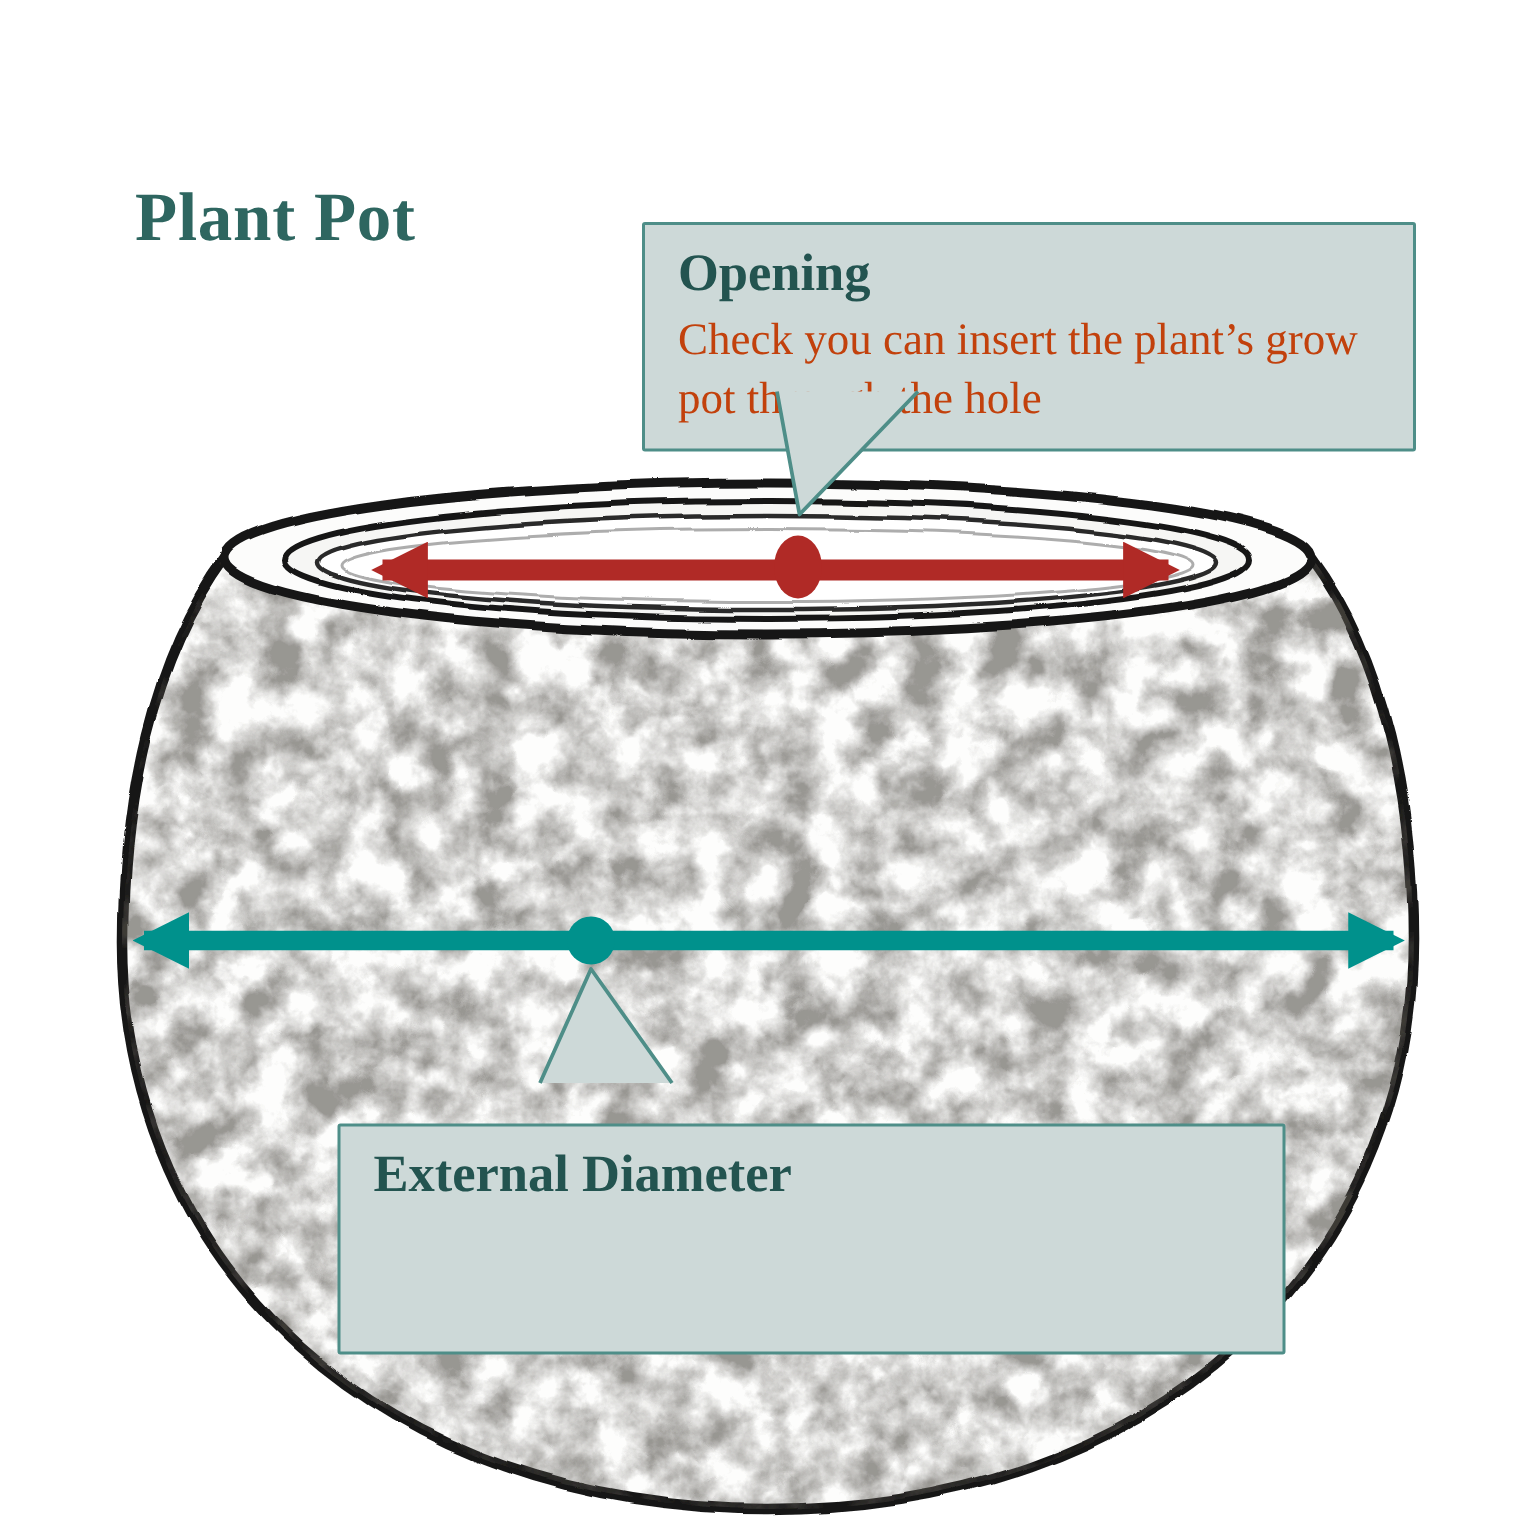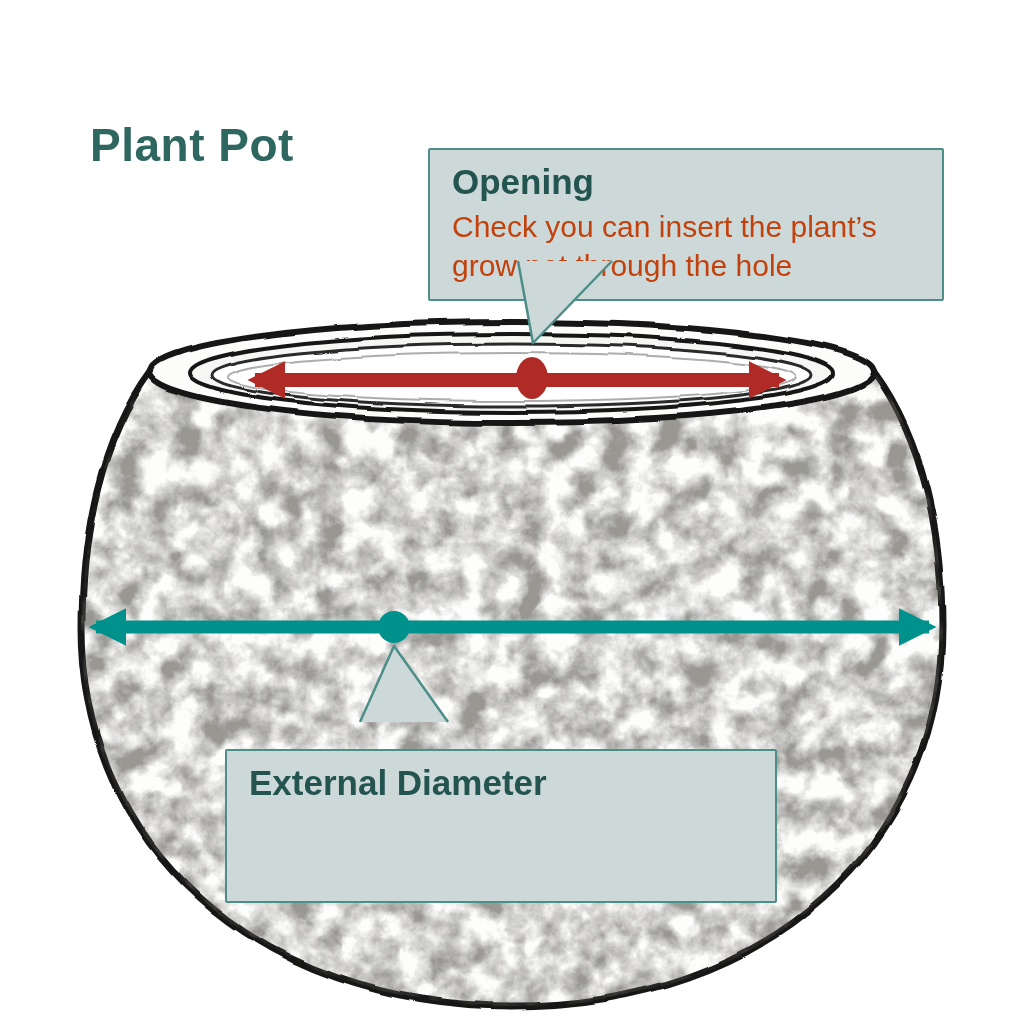--- a/index.html
+++ b/index.html
@@ -1,30 +1,30 @@
 <!DOCTYPE html>
 <html><head>
 <meta charset="utf-8">
 <style>
   html,body{margin:0;padding:0;background:#ffffff;}
   .canvas{
     position:relative;width:1024px;height:1024px;background:#ffffff;overflow:hidden;
-    font-family:Liberation Sans, sans-serif;
+    font-family:Liberation Serif, serif;
   }
   .diagram-svg{position:absolute;left:0;top:0;z-index:1;}
   .page-title{
     position:absolute;left:90px;top:118px;z-index:2;
     font-size:46px;font-weight:700;line-height:1.18;color:#2e6660;letter-spacing:.5px;
   }
   .callout{
     position:absolute;z-index:2;background:#cdd9d8;border:2.5px solid #4e8e88;
     border-radius:2px;padding:13px 22px 16px;box-sizing:border-box;margin-top:36px;
   }
   .callout-opening{left:428px;top:112px;width:516px;height:153px;}
-  .callout-external{left:225px;top:713px;width:552px;height:154px;}
+  .callout-external{left:225px;top:713px;width:632px;height:154px;}
   .callout h2{margin:0 0 5px;font-size:35px;font-weight:700;color:#235450;line-height:1.1;}
   .callout p{margin:0;font-size:30px;line-height:1.3;color:#c2410c;font-weight:500;}
   .tail{position:absolute;z-index:3;pointer-events:none;}
   .tail-opening{left:500px;top:255px;}
   .tail-external{left:348px;top:640px;}
 </style>
 </head>
 <body>
 
 <div class="canvas">

